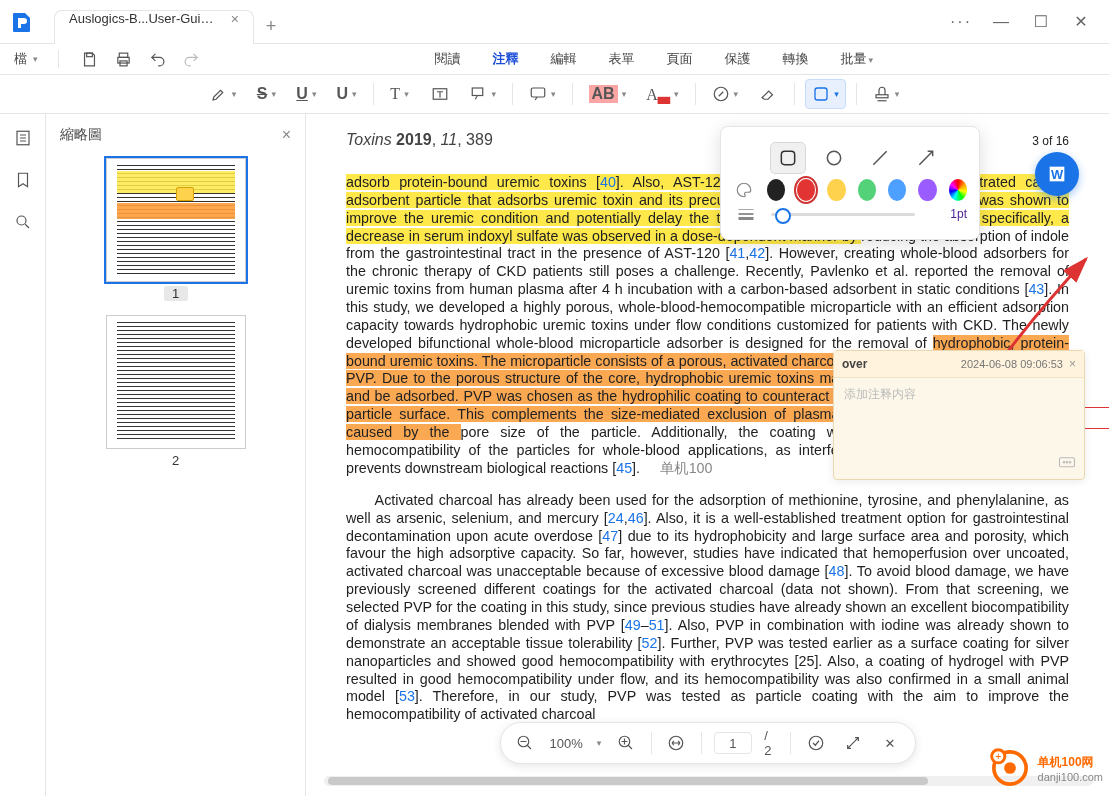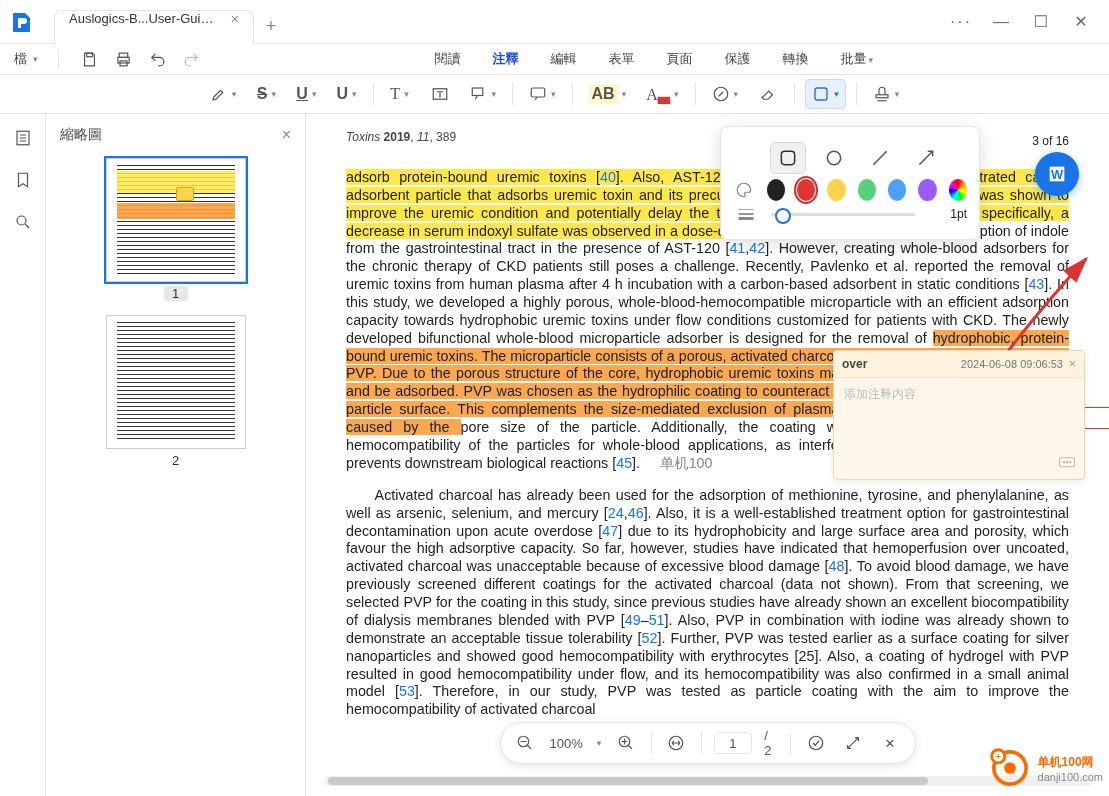--- a/index.html
+++ b/index.html
@@ -58,21 +58,21 @@
   .thumb{border:1px solid #ccc;background:#fff;padding:6px;position:relative;}
   .thumb.sel{outline:2px solid var(--blue);padding:0;}
   .thumb.sel .pg{margin:6px;}
   .pg-lines{height:110px;background:repeating-linear-gradient(#333 0 1px,transparent 1px 4px);margin:0 4px;}
   .thumb.sel .hl{position:absolute;left:10px;right:10px;top:12px;height:22px;background:var(--hi-yellow);opacity:.85;}
   .thumb.sel .hl2{position:absolute;left:10px;right:10px;top:44px;height:16px;background:var(--hi-orange);opacity:.9;}
   .thumb.sel .note-ic{position:absolute;top:28px;left:50%;width:18px;height:14px;background:#ffd24d;border:1px solid #d8a300;border-radius:2px;}
 
   .docwrap{flex:1;position:relative;overflow:hidden;background:#f7f7f7;}
   .doc{position:absolute;inset:0;padding:16px 40px 40px 40px;background:#fff;font-family:Georgia,"Times New Roman",serif;font-size:14.3px;line-height:1.25;text-align:justify;color:#222;}
-  .doc .hdr{font-size:12px;color:#444;margin-bottom:24px;}
+  .doc .hdr{font-size:16px;color:#444;margin-bottom:24px;}
   .doc .hdr .i{font-style:italic;}
   .doc .pgof{position:absolute;right:40px;top:20px;font-size:12px;}
   .hl-y{background:var(--hi-yellow);}
   .hl-o{background:var(--hi-orange-d);}
   .cite{color:var(--blue);}
   .watermark{color:#888;margin-left:20px;}
 
   .red-rect{position:absolute;left:700px;top:293px;width:200px;height:22px;border:1.5px solid #d33;}
   .comment-ic{position:absolute;left:681px;top:346px;width:20px;height:18px;background:#ffe36e;border:1px solid #cfa100;border-radius:2px;}
   .comment-ic::before{content:"";position:absolute;inset:3px 3px;background:repeating-linear-gradient(#a27700 0 1px,transparent 1px 4px);}
@@ -83,21 +83,21 @@
   .popup{position:absolute;top:126px;left:720px;width:260px;background:#fff;border:1px solid #e5e5e5;border-radius:8px;box-shadow:0 4px 18px rgba(0,0,0,.13);padding:10px 12px 12px;font-size:12px;}
   .popup .row{display:flex;align-items:center;gap:12px;margin:6px 0;}
   .shape-cell{width:34px;height:30px;display:flex;align-items:center;justify-content:center;border-radius:4px;color:#444;}
   .shape-cell.sel{background:#f0f0f0;outline:1px solid #d8d8d8;}
   .sw{width:22px;height:22px;border-radius:50%;}
   .sw.sel{outline:2px solid #c33;outline-offset:1px;}
   .popup .lbl{color:#777;width:26px;display:flex;align-items:center;justify-content:center;}
   .popup .slider{flex:1;display:flex;align-items:center;}
   .popup .slider .track{flex:1;height:3px;background:#dcdcdc;border-radius:2px;position:relative;}
   .popup .slider .thumb{position:absolute;left:4px;top:-5px;width:13px;height:13px;border:2px solid var(--blue);border-radius:50%;background:#fff;}
-  .popup .ptval{width:40px;text-align:right;color:#0f172a;}
+  .popup .ptval{width:40px;text-align:right;color:#4c1d95;}
 
   
   .card{position:absolute;top:350px;right:24px;width:252px;height:130px;background:#fdf7ea;border:1px solid #ead9b0;border-radius:4px;box-shadow:0 2px 8px rgba(0,0,0,.08);font-size:12px;color:#555;}
   .card .chdr{display:flex;align-items:center;justify-content:space-between;padding:6px 8px;background:#fff3dd;border-bottom:1px solid #f0e4c7;}
   .card .name{font-weight:600;color:#444;}
   .card .ts{font-size:11px;color:#777;}
   .card .x{color:#999;margin-left:6px;}
   .card .body{padding:8px 10px;color:#aaa;}
   .card .foot{position:absolute;right:8px;bottom:6px;color:#bbb;}
 
@@ -232,21 +232,21 @@
   <div class="tvsep"></div>
   <div class="tbtn">
       <svg width="18" height="18" viewBox="0 0 24 24" fill="none" stroke="#555" stroke-width="1.6">
         <rect x="3" y="4" width="18" height="12" rx="2"></rect>
         <path d="M8 20l3-4"></path>
       </svg>
       <span class="caret">▾</span>
     </div>
   <div class="tvsep"></div>
   <div class="tbtn">
-      <span style="background:#fef9c3;padding:0 3px;font-weight:bold;">AB</span>
+      <span style="background:#fca5a5;padding:0 3px;font-weight:bold;">AB</span>
       <span class="caret">▾</span>
     </div>
   <div class="tbtn">
       <span style="font-family:serif;color:#555;">A<span style="color:#d33;">▃</span></span>
       <span class="caret">▾</span>
     </div>
   <div class="tvsep"></div>
   <div class="tbtn">
       <svg width="18" height="18" viewBox="0 0 24 24" fill="none" stroke="#555" stroke-width="1.6">
         <circle cx="12" cy="12" r="9"></circle>

